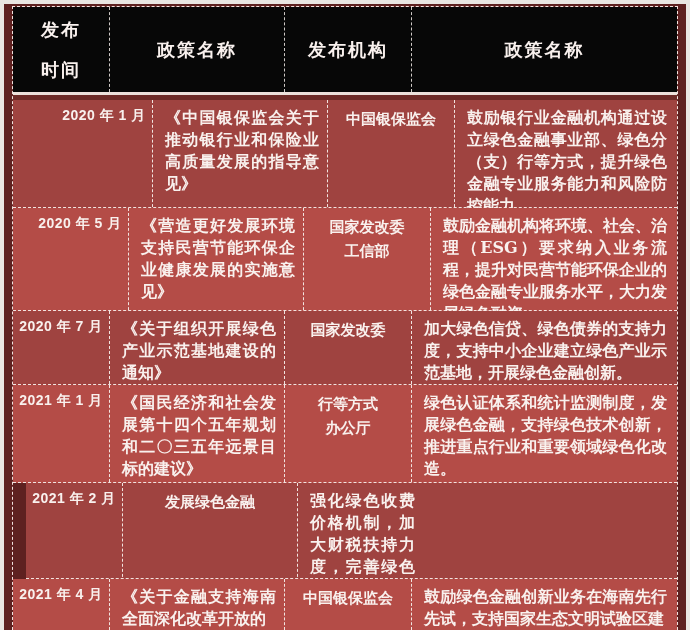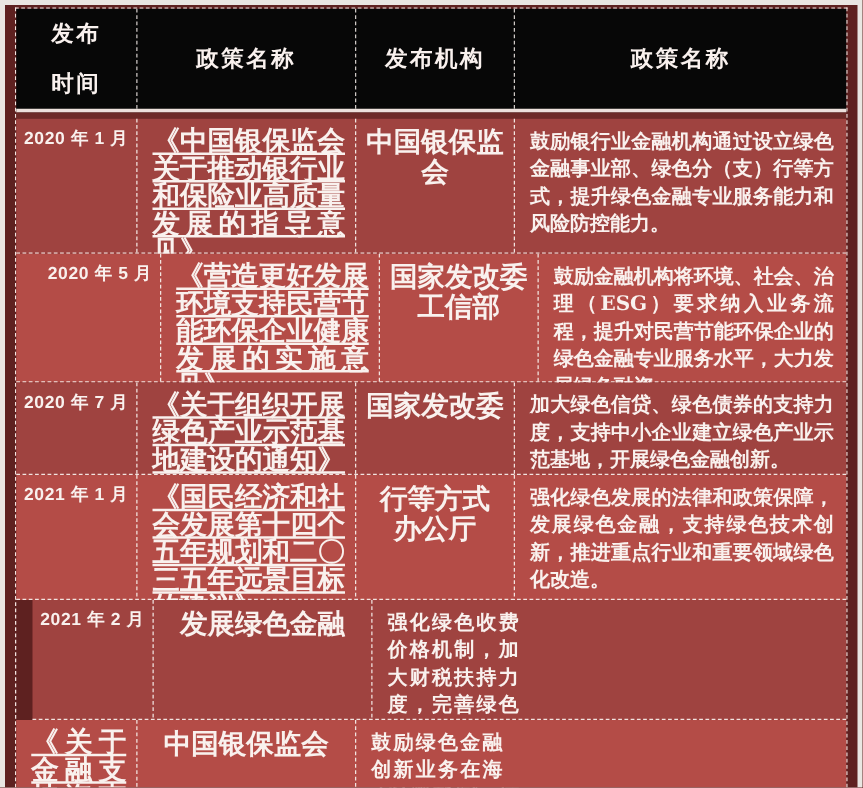--- a/index.html
+++ b/index.html
@@ -62,36 +62,35 @@
     padding-top:7px;
     font-weight:bold;
     white-space:pre-line;
   }
   .td:last-child{border-right:none;}
   .td.c1{
     font-family:"Liberation Sans","DejaVu Sans",sans-serif;
     font-size:14px;text-align:center;letter-spacing:0.5px;
   }
   .td.c2{
-    font-size:22px;line-height:22px;
+    font-size:16px;line-height:22px;
     padding:7px 8px 0 12px;
     text-align:justify;
-    text-decoration:underline;
   }
   .td.c3{
-    font-size:22px;line-height:24px;text-align:center;
+    font-size:15px;line-height:24px;text-align:center;
     padding:7px 4px 0 4px;
   }
   .td.c4{
     font-size:16px;line-height:22px;
     padding:7px 10px 0 12px;
     text-align:justify;
   }
   
-  .r0{height:108px;}
+  .r0{height:108px;padding-left:43px;}
   .r1{height:103px;padding-left:19px;}
   .r2{height:74px;}
   .r3{height:100px;}
   .r4{height:96px;margin-left:13px;}
 </style>
 </head>
 <body>
 
 <div class="page">
   <div class="frame">
@@ -127,30 +126,31 @@
         <div class="td c2">《关于组织开展绿色产业示范基地建设的通知》</div>
         <div class="td c3">国家发改委</div>
         <div class="td c4">加大绿色信贷、绿色债券的支持力度，支持中小企业建立绿色产业示范基地，开展绿色金融创新。</div>
       </div>
 
       <div class="row light grid-row r3">
         <div class="td c1">2021 年 1 月</div>
         <div class="td c2">《国民经济和社会发展第十四个五年规划和二〇三五年远景目标的建议》</div>
         <div class="td c3">行等方式
 办公厅</div>
-        <div class="td c4">强化绿色发展的法律和政策保障，发展绿色金融，支持绿色技术创新，推进重点行业和重要领域绿色化改造。</div>
+        <div class="td c4">绿色认证体系和统计监测制度，发展绿色金融，支持绿色技术创新，推进重点行业和重要领域绿色化改造。</div>
       </div>
 
       <div class="row dark grid-row r4">
         <div class="td c1">2021 年 2 月</div>
         <div class="td c3">发展绿色金融</div>
         <div class="td c4">强化绿色收费价格机制，加大财税扶持力度，完善绿色标准、绿色认证体系和统计监测制度，培育绿色交易市场机制。</div>
       </div>
 
       <div class="row light grid-row">
+        <div class="td c1">2021 年 4 月</div>
         <div class="td c2">《关于金融支持海南全面深化改革开放的</div>
         <div class="td c3">中国银保监会</div>
         <div class="td c4">鼓励绿色金融创新业务在海南先行先试，支持国家生态文明试验区建</div>
       </div>
 
     </div>
   </div>
 </div>
 
 </body></html>

